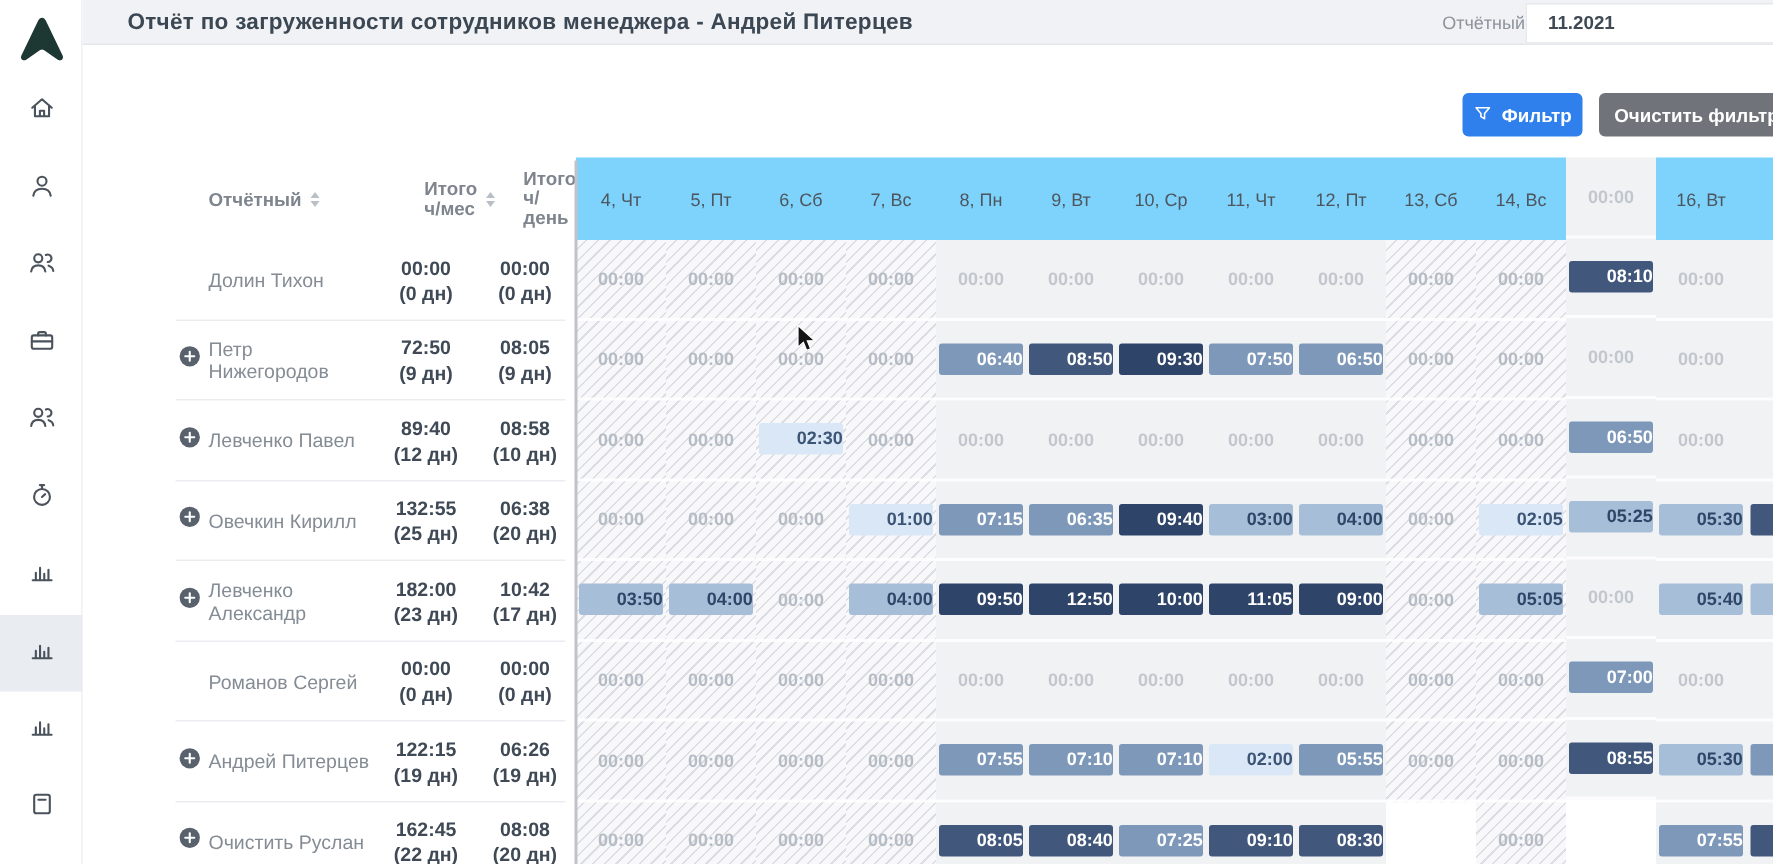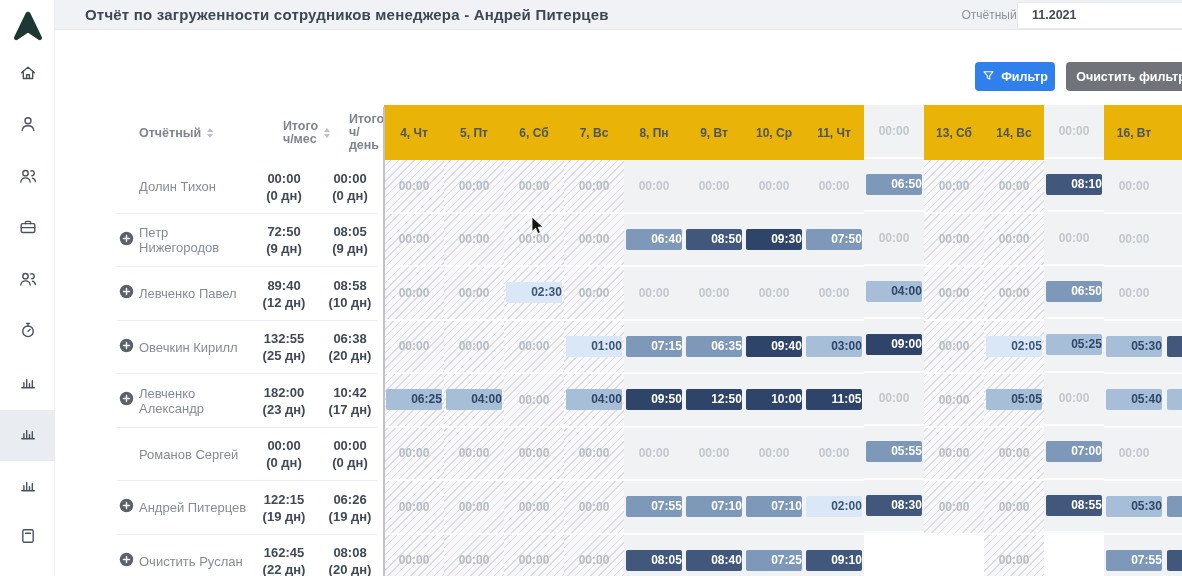--- a/index.html
+++ b/index.html
@@ -49,21 +49,21 @@
                    background:#ebedf0; }
   .plus-zone { display:flex; justify-content:flex-end; padding-right:5px; }
   .plus-zone svg { width:15px; height:15px; }
   .emp-name { font-size:13px; color:#848c95; line-height:15px; }
   .tot { text-align:center; font-size:13px; color:#3f4a56; font-weight:600; line-height:17px; }
 
   
   .grid { position:absolute; left:384px; top:105px; display:flex; }
   .day-col { width:60px; flex:0 0 60px; }
   .day-head { height:55px; display:flex; align-items:center; justify-content:center;
-              font-size:12px; font-weight:700; color:#4d555e; background:#eab308; }
+              font-size:12px; font-weight:400; color:#4d555e; background:#7dd3fc; }
   .col-cells { background:#f1f2f4; }
   .col-cells.hatch { background:repeating-linear-gradient(135deg,
                       #f8f8fa 0px, #f8f8fa 4.5px, #dcdee3 4.5px, #dcdee3 5.5px); }
   .cell { height:53.5px; display:flex; align-items:center; justify-content:center;
           border-bottom:2px solid rgba(255,255,255,.85); }
   .zero { font-size:12px; color:#c2c7ce; font-weight:600; }
   .hatch .zero { color:#b6bcc5; }
   .badge { min-width:54px; height:21px; line-height:21px; border-radius:2px; text-align:center;
            font-size:12px; font-weight:700;padding-left:25px; }
 
@@ -284,21 +284,21 @@
         <div class="cell">
           <span class="zero">00:00</span>
         </div>
         <div class="cell">
           <span class="zero">00:00</span>
         </div>
         <div class="cell">
           <span class="zero">00:00</span>
         </div>
         <div class="cell">
-          <span class="badge" style="background:#a7bed8;color:#2e4668">06:25</span>
+          <span class="badge" style="background:#a7bed8;color:#2e4668">03:50</span>
         </div>
         <div class="cell">
           <span class="zero">00:00</span>
         </div>
         <div class="cell">
           <span class="zero">00:00</span>
         </div>
         <div class="cell">
           <span class="zero">00:00</span>
         </div>
@@ -501,20 +501,21 @@
         </div>
         <div class="cell">
           <span class="badge" style="background:#d9e7f6;color:#3d5575">02:00</span>
         </div>
         <div class="cell">
           <span class="badge" style="background:#41587c;color:#ffffff">09:10</span>
         </div>
       </div>
     </div>
     <div class="day-col">
+      <div class="day-head">12, Пт</div>
       <div class="col-cells">
         <div class="cell">
           <span class="zero">00:00</span>
         </div>
         <div class="cell">
           <span class="badge" style="background:#7e98b9;color:#ffffff">06:50</span>
         </div>
         <div class="cell">
           <span class="zero">00:00</span>
         </div>

